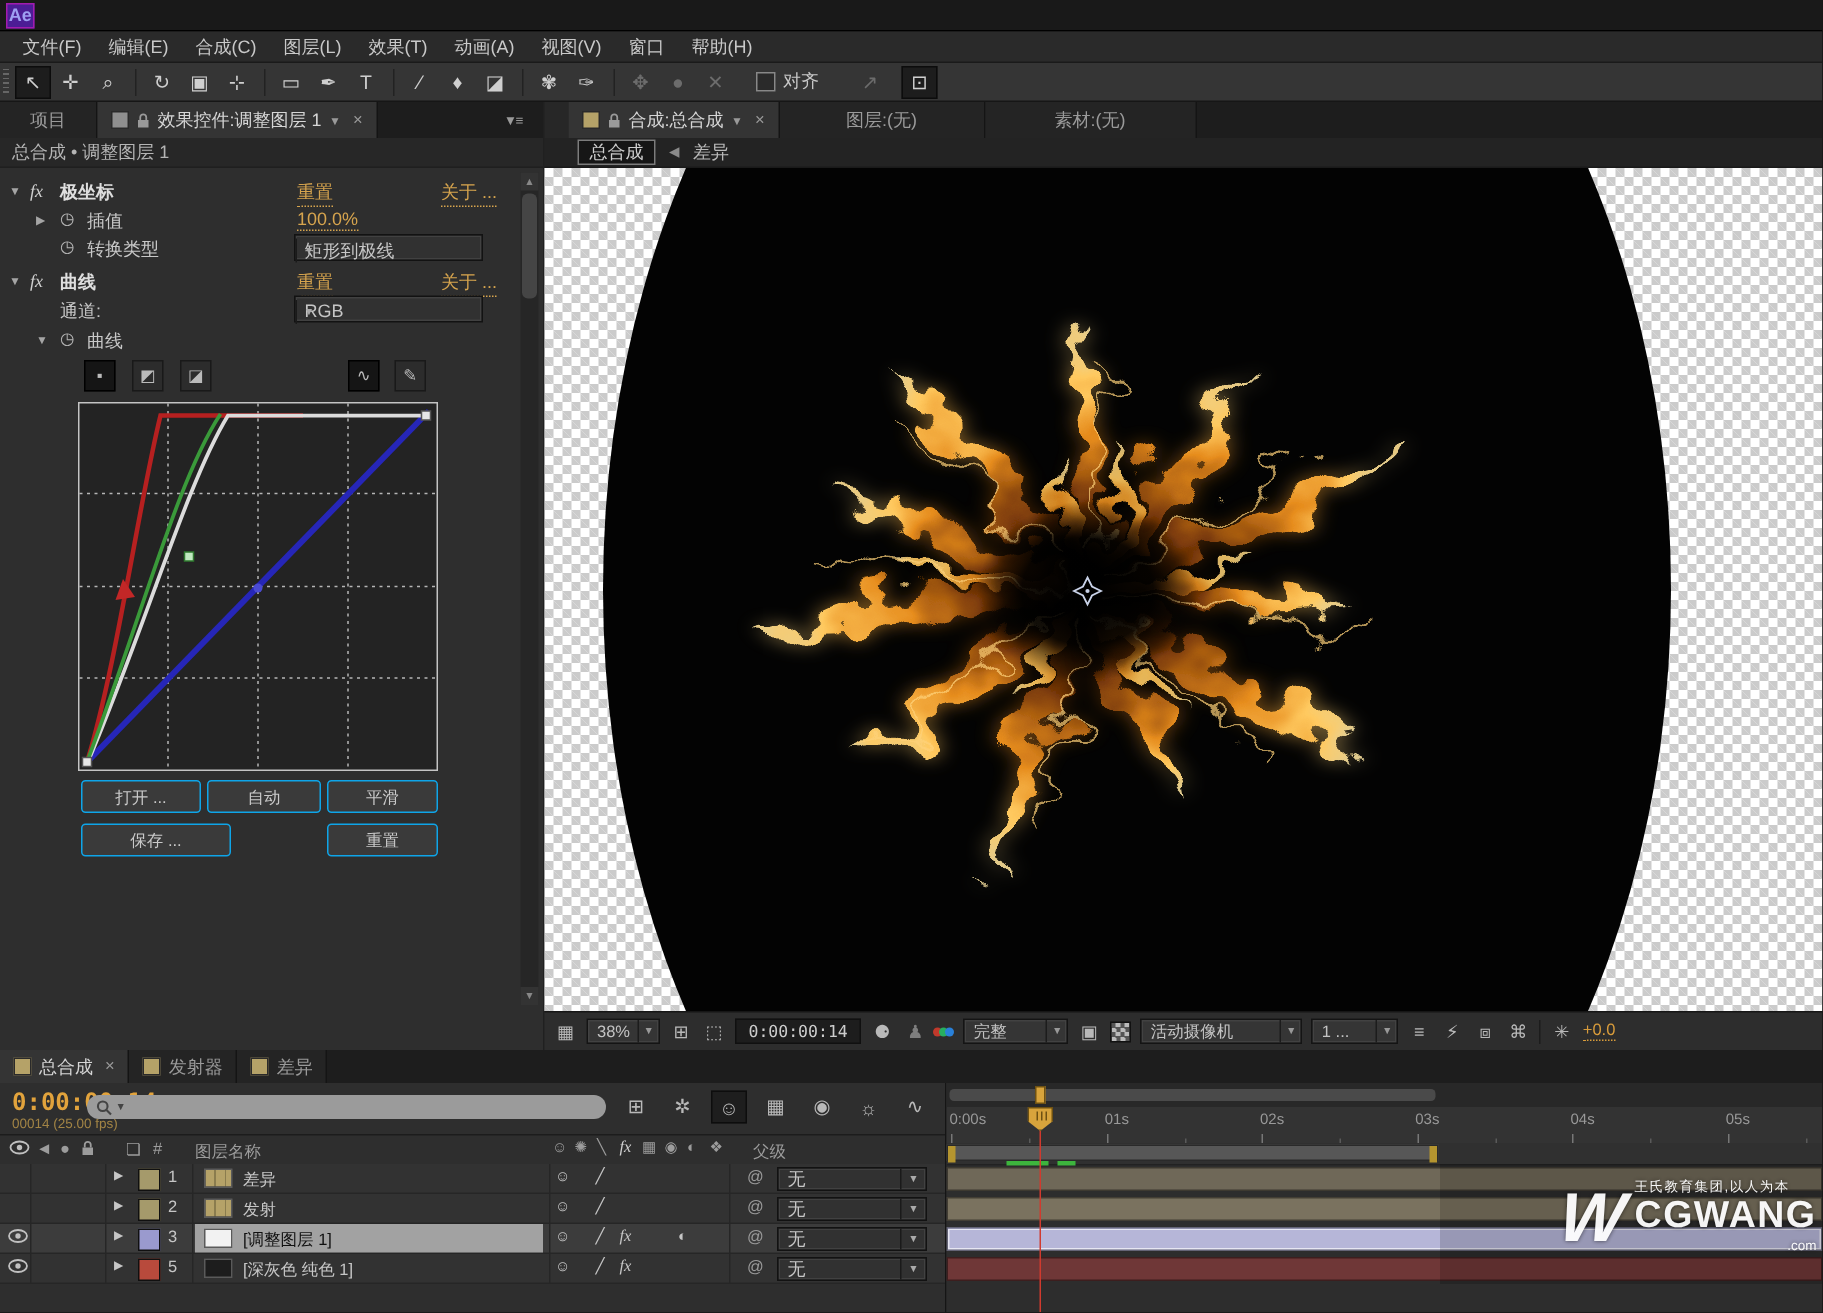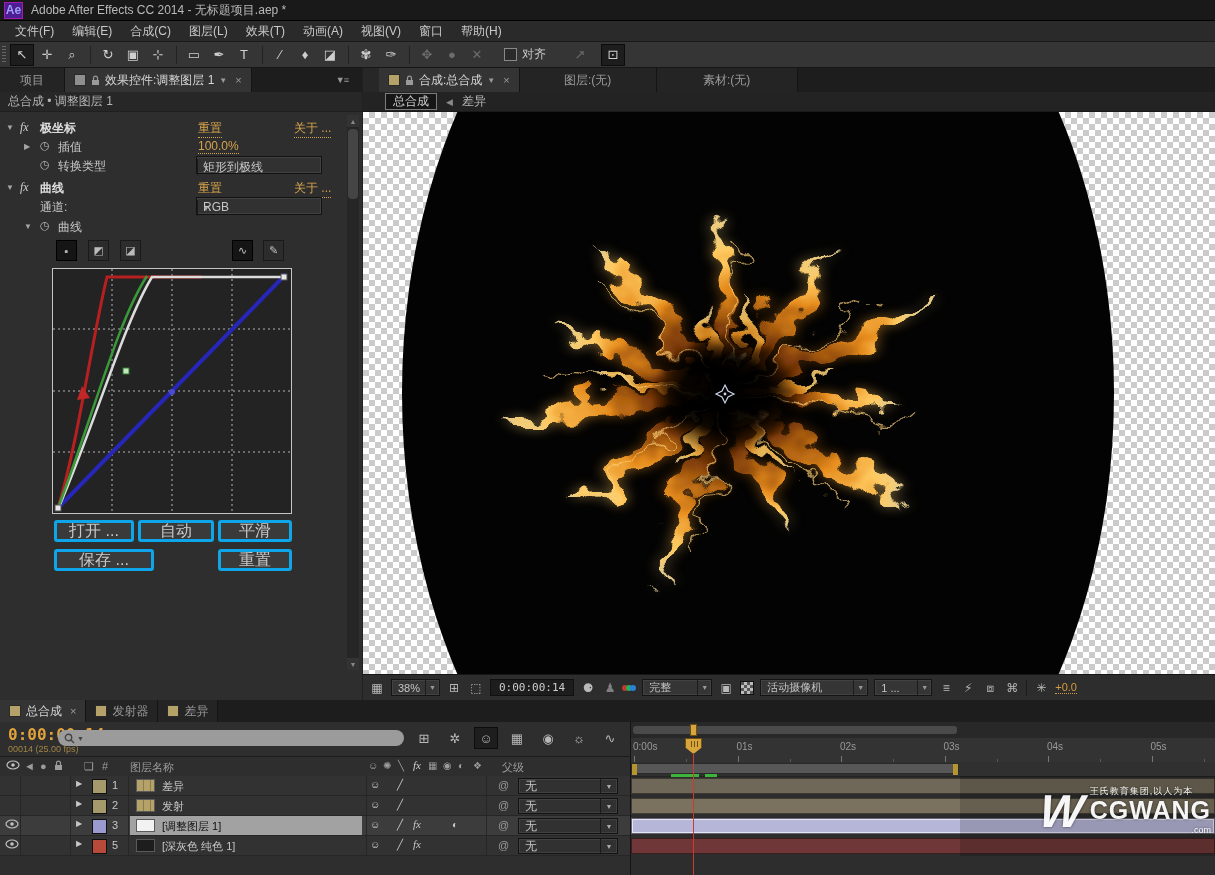--- a/index.html
+++ b/index.html
@@ -49,22 +49,22 @@
   
   #left-panel{left:0;top:68px;width:362px;height:632px;background:#2e2e2e;}
   #lp-tabbar{position:absolute;left:0;top:0;width:362px;height:24px;}
   #lp-breadcrumb{position:absolute;left:0;top:24px;width:362px;height:20px;background:#272727;
                  border-bottom:1px solid #1f1f1f;color:#b5b5b5;display:flex;align-items:center;padding-left:8px;box-sizing:border-box;}
   .erow{position:absolute;left:0;height:19px;width:340px;}
   .erow span{position:absolute;top:2px;white-space:nowrap;}
   .ctool{position:absolute;width:21px;height:21px;background:#2c2c2c;border:1px solid #191919;
          display:flex;align-items:center;justify-content:center;color:#bbb;font-size:11px;box-sizing:border-box;}
   .ctool.active{background:#151515;border-color:#000;}
-  .cbtn{position:absolute;height:22px;background:#3a3a3a;border:3px solid #0ea5e9;border-radius:3px;
-        color:#c9c9c9;display:flex;align-items:center;justify-content:center;font-size:16px;box-sizing:border-box;}
+  .cbtn{position:absolute;height:22px;background:#3a3a3a;border:1px solid #0ea5e9;border-radius:3px;
+        color:#c9c9c9;display:flex;align-items:center;justify-content:center;font-size:11px;box-sizing:border-box;}
   #lp-scroll{position:absolute;right:3px;top:47px;width:12px;height:555px;background:#262626;}
   .scr-ar{position:absolute;left:0;width:12px;height:12px;background:#333;color:#888;font-size:7px;
           display:flex;align-items:center;justify-content:center;}
   #lp-thumb{position:absolute;left:1px;top:14px;width:10px;height:70px;background:#454545;border-radius:4px;}
   
   #comp-panel{left:363px;top:68px;width:852px;height:632px;background:#272727;}
   #cp-tabbar{position:absolute;left:16px;top:0;width:852px;height:24px;}
   #cp-flow{position:absolute;left:0;top:24px;width:852px;height:20px;background:#232323;
            border-bottom:1px solid #1a1a1a;display:flex;align-items:center;gap:9px;padding-left:22px;box-sizing:border-box;}
   #flow-chip{background:#161616;border:1px solid #7c7c7c;color:#cfcfcf;padding:0 7px;height:15px;
@@ -139,21 +139,20 @@
   #wm-tld{font-size:9px;align-self:flex-end;}
   .eyeicon{display:inline-block;width:14px;height:10px;}
 </style>
 </head>
 <body>
 
 <div id="app">
 
   <div id="titlebar" class="abs">
     <div id="ae-logo">Ae</div>
-    <div id="title-text">Adobe After Effects CC 2014 - 无标题项目.aep *</div>
   </div>
 
   <div id="menubar" class="abs">
       <span class="menu-item">文件(F)</span>
       <span class="menu-item">编辑(E)</span>
       <span class="menu-item">合成(C)</span>
       <span class="menu-item">图层(L)</span>
       <span class="menu-item">效果(T)</span>
       <span class="menu-item">动画(A)</span>
       <span class="menu-item">视图(V)</span>

